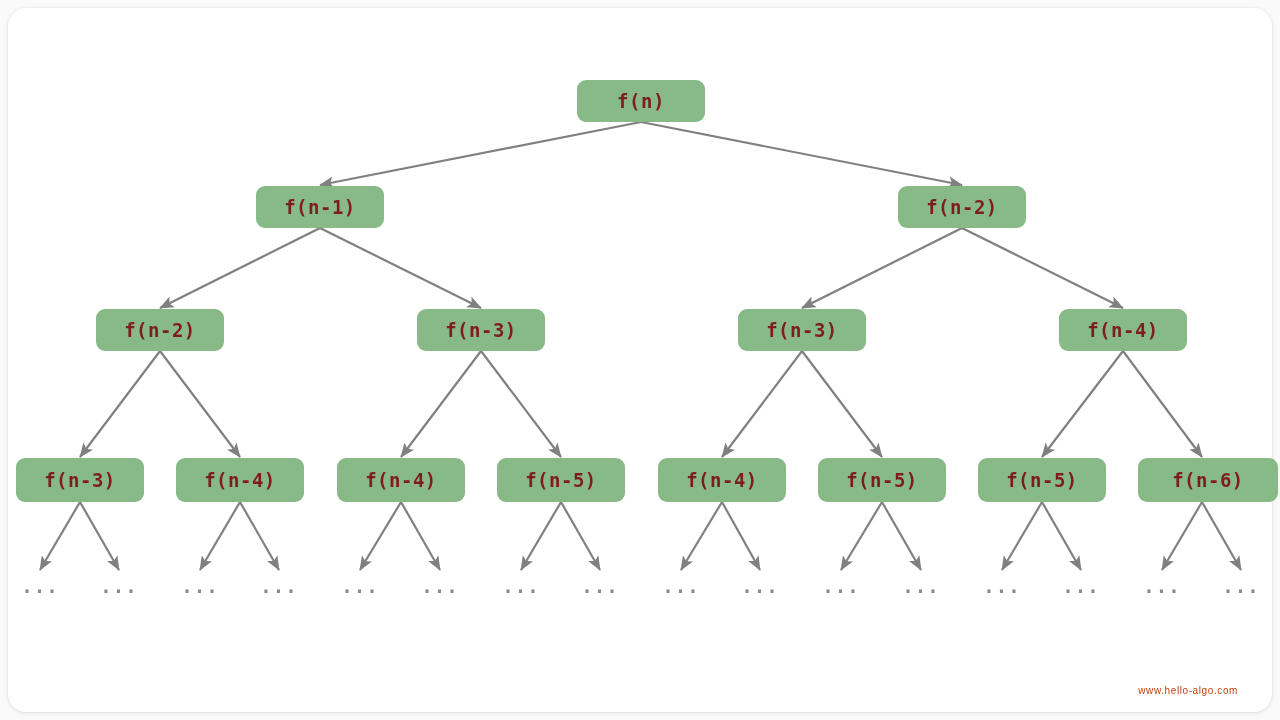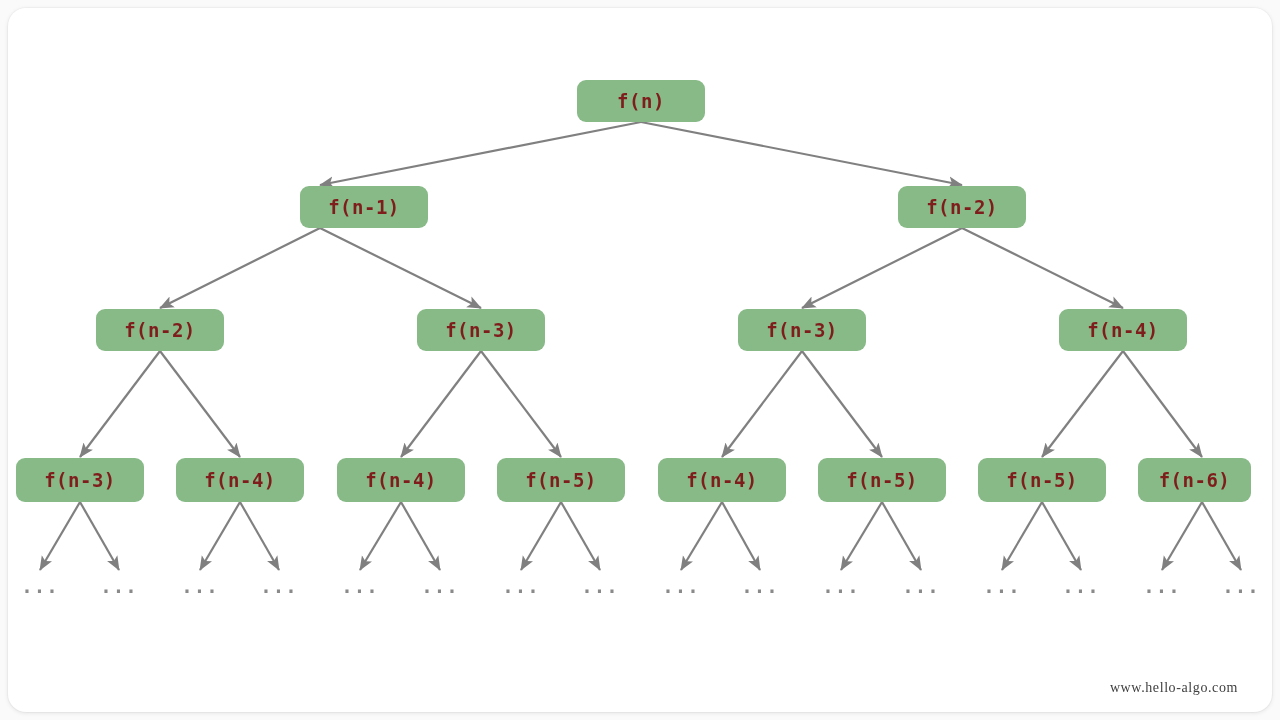--- a/index.html
+++ b/index.html
@@ -61,23 +61,23 @@
     display: flex;
     align-items: center;
     justify-content: center;
     white-space: nowrap;
     user-select: none;
   }
   #watermark {
     position: absolute;
     right: 42px;
     bottom: 24px;
-    color: #404040;
-    font-family: Liberation Serif, serif;
-    font-size: 14px;
+    color: #c2410c;
+    font-family: Liberation Sans, sans-serif;
+    font-size: 10px;
     letter-spacing: 0.6px;
     user-select: none;
   }
 </style>
 </head>
 <body>
 
 <div id="canvas">
   <div id="card"></div>
 
@@ -116,34 +116,34 @@
         <line x1="882" y1="502" x2="921" y2="570" stroke="#808080" stroke-width="2.2" marker-end="url(#arrowhead)"></line>
         <line x1="1042" y1="502" x2="1002" y2="570" stroke="#808080" stroke-width="2.2" marker-end="url(#arrowhead)"></line>
         <line x1="1042" y1="502" x2="1081" y2="570" stroke="#808080" stroke-width="2.2" marker-end="url(#arrowhead)"></line>
         <line x1="1202" y1="502" x2="1162" y2="570" stroke="#808080" stroke-width="2.2" marker-end="url(#arrowhead)"></line>
         <line x1="1202" y1="502" x2="1241" y2="570" stroke="#808080" stroke-width="2.2" marker-end="url(#arrowhead)"></line>
       </g>
   </svg>
 
   <div id="node-layer">
       <div class="node" style="left: 577px; top: 80px; width: 128px; height: 42px;">f(n)</div>
-      <div class="node" style="left: 256px; top: 186px; width: 128px; height: 42px; margin-left: 44px;">f(n-1)</div>
+      <div class="node" style="left: 256px; top: 186px; width: 128px; height: 42px;">f(n-1)</div>
       <div class="node" style="left: 898px; top: 186px; width: 128px; height: 42px;">f(n-2)</div>
       <div class="node" style="left: 96px; top: 309px; width: 128px; height: 42px;">f(n-2)</div>
       <div class="node" style="left: 417px; top: 309px; width: 128px; height: 42px;">f(n-3)</div>
       <div class="node" style="left: 738px; top: 309px; width: 128px; height: 42px;">f(n-3)</div>
       <div class="node" style="left: 1059px; top: 309px; width: 128px; height: 42px;">f(n-4)</div>
       <div class="node" style="left: 16px; top: 458px; width: 128px; height: 44px;">f(n-3)</div>
       <div class="node" style="left: 176px; top: 458px; width: 128px; height: 44px;">f(n-4)</div>
       <div class="node" style="left: 337px; top: 458px; width: 128px; height: 44px;">f(n-4)</div>
       <div class="node" style="left: 497px; top: 458px; width: 128px; height: 44px;">f(n-5)</div>
       <div class="node" style="left: 658px; top: 458px; width: 128px; height: 44px;">f(n-4)</div>
       <div class="node" style="left: 818px; top: 458px; width: 128px; height: 44px;">f(n-5)</div>
       <div class="node" style="left: 978px; top: 458px; width: 128px; height: 44px;">f(n-5)</div>
-      <div class="node" style="left: 1138px; top: 458px; width: 113px; height: 44px;">f(n-6)</div>
+      <div class="node" style="left: 1138px; top: 458px; width: 140px; height: 44px;">f(n-6)</div>
       <div class="dots" style="left: 20px; top: 574px; width: 40px; height: 24px;">...</div>
       <div class="dots" style="left: 99px; top: 574px; width: 40px; height: 24px;">...</div>
       <div class="dots" style="left: 180px; top: 574px; width: 40px; height: 24px;">...</div>
       <div class="dots" style="left: 259px; top: 574px; width: 40px; height: 24px;">...</div>
       <div class="dots" style="left: 340px; top: 574px; width: 40px; height: 24px;">...</div>
       <div class="dots" style="left: 420px; top: 574px; width: 40px; height: 24px;">...</div>
       <div class="dots" style="left: 501px; top: 574px; width: 40px; height: 24px;">...</div>
       <div class="dots" style="left: 580px; top: 574px; width: 40px; height: 24px;">...</div>
       <div class="dots" style="left: 661px; top: 574px; width: 40px; height: 24px;">...</div>
       <div class="dots" style="left: 740px; top: 574px; width: 40px; height: 24px;">...</div>

